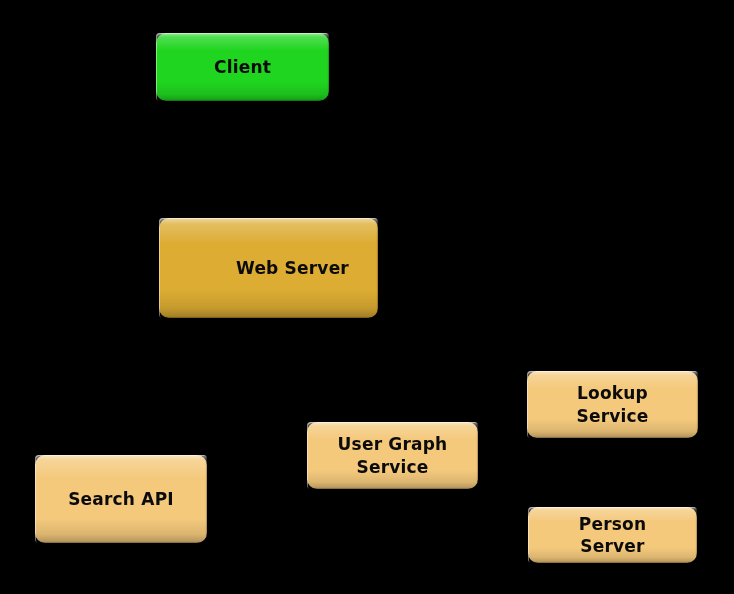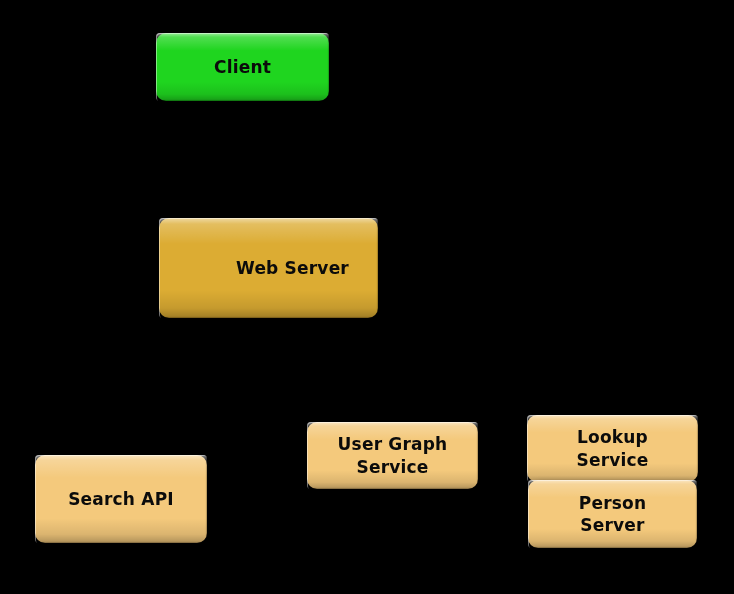--- a/index.html
+++ b/index.html
@@ -50,22 +50,22 @@
     font-size: 17px;
     line-height: 1.3;
     letter-spacing: 0.2px;
     white-space: pre-line;
   }
   
   #node-client            { left: 156px; top: 33px;  width: 173px; height: 68px; }
   #node-web-server        { left: 159px; top: 218px; width: 171px; height: 100px; padding-left: 48px; }
   #node-search-api        { left: 35px;  top: 455px; width: 172px; height: 88px; }
   #node-user-graph-service{ left: 283px; top: 422px; width: 171px; height: 67px; margin-left: 24px; }
-  #node-lookup-service    { left: 527px; top: 371px; width: 171px; height: 67px; margin-top: 44px; }
-  #node-person-server     { left: 528px; top: 480px; width: 169px; height: 68px; }
+  #node-lookup-service    { left: 527px; top: 371px; width: 171px; height: 67px; }
+  #node-person-server     { left: 528px; top: 507px; width: 169px; height: 56px; }
 </style>
 </head>
 <body>
 
 <div class="stage">
 
   <div class="node" id="node-client" style="--fill: #1fd51f;">
     <div class="node-label">Client</div>
   </div>
 

